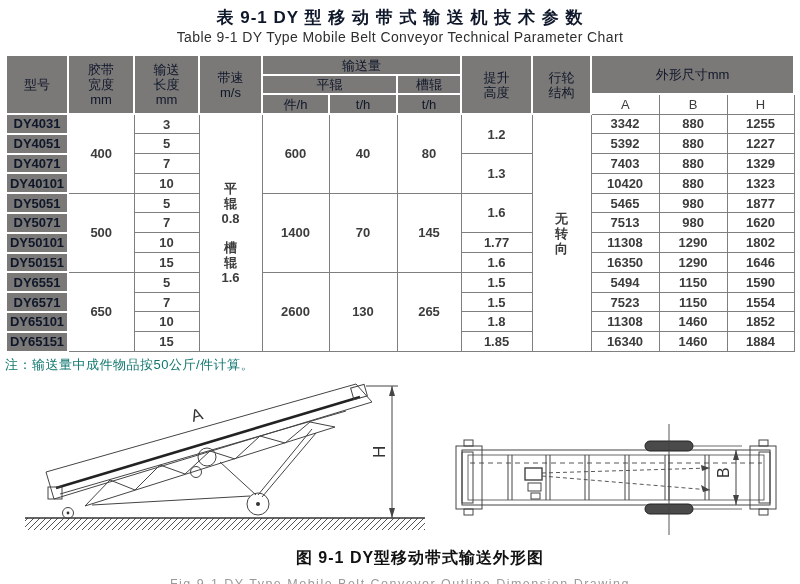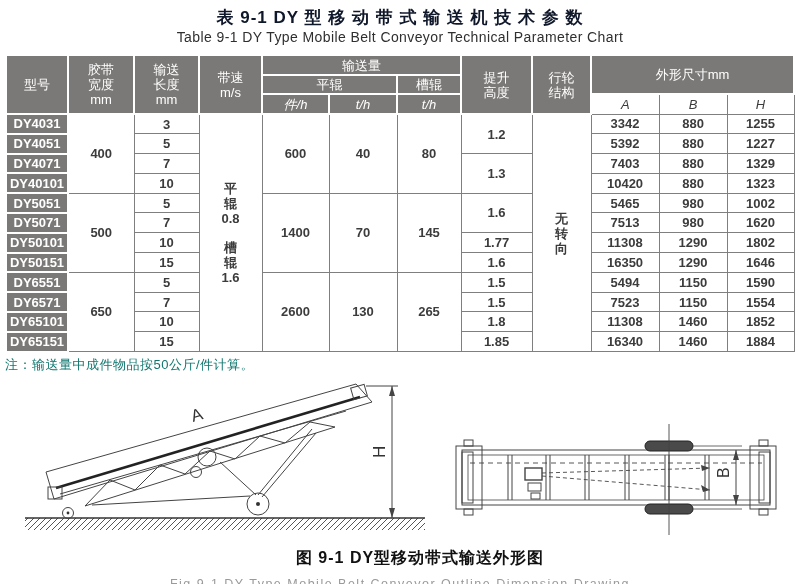--- a/index.html
+++ b/index.html
@@ -15,27 +15,27 @@
     position:absolute;top:29px;left:0;width:800px;text-align:center;
     font-size:14px;color:#2f2f2f;letter-spacing:0.4px;white-space:nowrap;
   }
   table.params{
     position:absolute;top:54px;left:5px;width:788px;
     border-collapse:collapse;table-layout:fixed;
     font-size:13px;
   }
   td{padding:0;text-align:center;vertical-align:middle;overflow:hidden;}
   td.dk{
-    background:#7b7977;color:#ffffff;border:2px solid #fff;
+    background:#7b7977;color:#0f172a;border:2px solid #fff;
     line-height:15px;white-space:pre-line;font-size:13px;
   }
   td.wt{
     background:#fff;color:#3c3c3c;border:1px solid #7f7f7f;
   }
-  tr.hr1{height:20px;} tr.hr2{height:19px;} tr.hr3{height:20px;font-style:italic;}
+  tr.hr1{height:20px;} tr.hr2{height:19px;} tr.hr3{height:20px;}
   tr.body-row{height:19.8px;font-weight:bold;}
   .vstack{white-space:pre-line;line-height:15px;}
   .speed-part{white-space:pre-line;line-height:15px;}
   .speed-gap{height:14px;}
   .note-line{
     position:absolute;top:356px;left:5px;font-size:13px;color:#0f766e;letter-spacing:0.5px;
   }
   .figure-area{position:absolute;top:372px;left:0;width:800px;height:176px;}
   .figure-caption{
     position:absolute;top:548px;left:0;width:800px;text-align:center;
@@ -148,21 +148,21 @@
   <tr class="body-row">
     <td class="dk">DY5051</td>
     <td class="wt" rowspan="4">500</td>
     <td class="wt">5</td>
     <td class="wt" rowspan="4">1400</td>
     <td class="wt" rowspan="4">70</td>
     <td class="wt" rowspan="4">145</td>
     <td class="wt" rowspan="2">1.6</td>
     <td class="wt">5465</td>
     <td class="wt">980</td>
-    <td class="wt">1002</td>
+    <td class="wt">1877</td>
   </tr>
   <tr class="body-row">
     <td class="dk">DY5071</td>
     <td class="wt">7</td>
     <td class="wt">7513</td>
     <td class="wt">980</td>
     <td class="wt">1620</td>
   </tr>
   <tr class="body-row">
     <td class="dk">DY50101</td>

